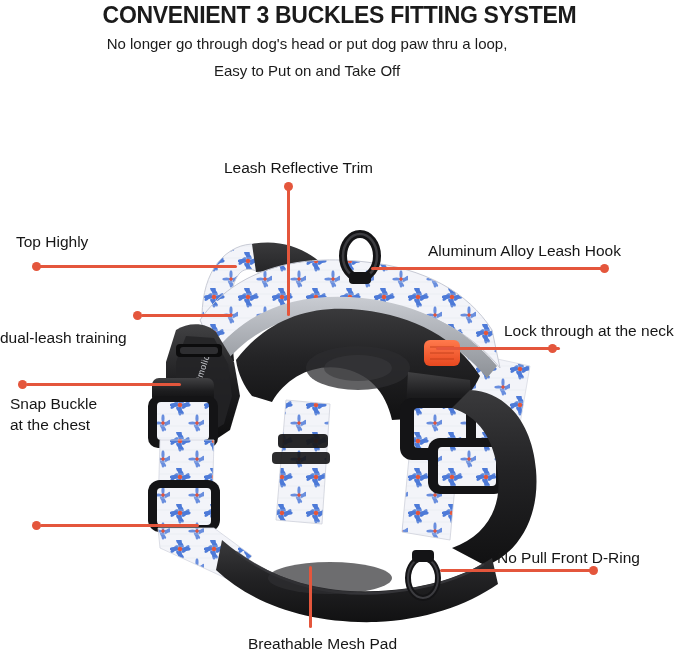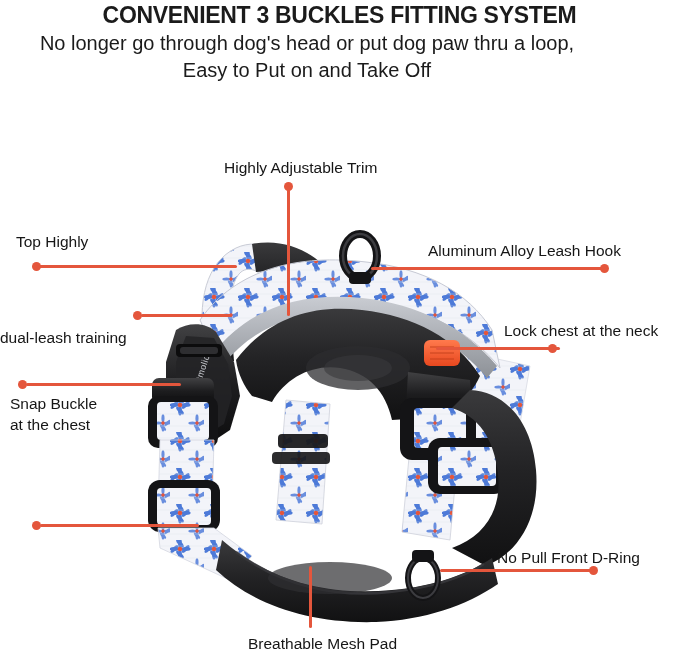--- a/index.html
+++ b/index.html
@@ -19,21 +19,21 @@
     text-align:center;
     font-size:23px;
     font-weight:700;
     letter-spacing:-0.3px;
     line-height:31px;
     white-space:nowrap;
   }
   .hdr-sub{
     position:absolute;left:0;width:614px;
     text-align:center;
-    font-size:20px;
+    font-size:15px;
     font-weight:400;
     line-height:25px;
   }
   .hdr-sub.l1{top:31px;}
   .hdr-sub.l2{top:58px;}
 
   
   .lbl{
     position:absolute;
     font-size:15.5px;
@@ -217,40 +217,40 @@
       <rect x="349" y="272" width="22" height="12" rx="4" fill="#141416"></rect>
     </g>
 
     <g>
       <ellipse cx="423" cy="578" rx="15" ry="20" fill="none" stroke="#141416" stroke-width="6"></ellipse>
       <ellipse cx="423" cy="578" rx="15" ry="20" fill="none" stroke="#3c3c40" stroke-width="2"></ellipse>
       <rect x="412" y="550" width="22" height="12" rx="4" fill="#141416"></rect>
     </g>
   </svg>
 
-  <div class="lbl" style="left:224px;top:158px;">Highly Adjustable Trim</div>
+  <div class="lbl" style="left:224px;top:158px;">Leash Reflective Trim</div>
   <div class="dot" style="left:284px;top:182px;"></div>
   <div class="lead-v" style="left:287px;top:186px;height:130px;"></div>
 
   <div class="lbl" style="left:16px;top:232px;">Top Highly</div>
   <div class="dot" style="left:32px;top:262px;"></div>
   <div class="lead-h" style="left:36px;top:265px;width:201px;"></div>
 
   <div class="lbl" style="left:428px;top:241px;">Aluminum Alloy Leash Hook</div>
   <div class="lead-h" style="left:371px;top:267px;width:237px;"></div>
   <div class="dot" style="left:600px;top:264px;"></div>
 
   <div class="lbl two" style="left:0px;top:306px;width:140px;">
     <br>
     <span>dual-leash training</span>
   </div>
   <div class="dot" style="left:133px;top:311px;"></div>
   <div class="lead-h" style="left:141px;top:314px;width:91px;"></div>
 
-  <div class="lbl" style="left:504px;top:321px;">Lock chest at the neck</div>
+  <div class="lbl" style="left:504px;top:321px;">Lock through at the neck</div>
   <div class="lead-h" style="left:436px;top:347px;width:124px;"></div>
   <div class="dot" style="left:548px;top:344px;"></div>
 
   <div class="dot" style="left:18px;top:380px;"></div>
   <div class="lead-h" style="left:26px;top:383px;width:155px;"></div>
   <div class="lbl two" style="left:10px;top:393px;width:150px;">
     <span>Snap Buckle</span><br>
     <span>at the chest</span>
   </div>
 

